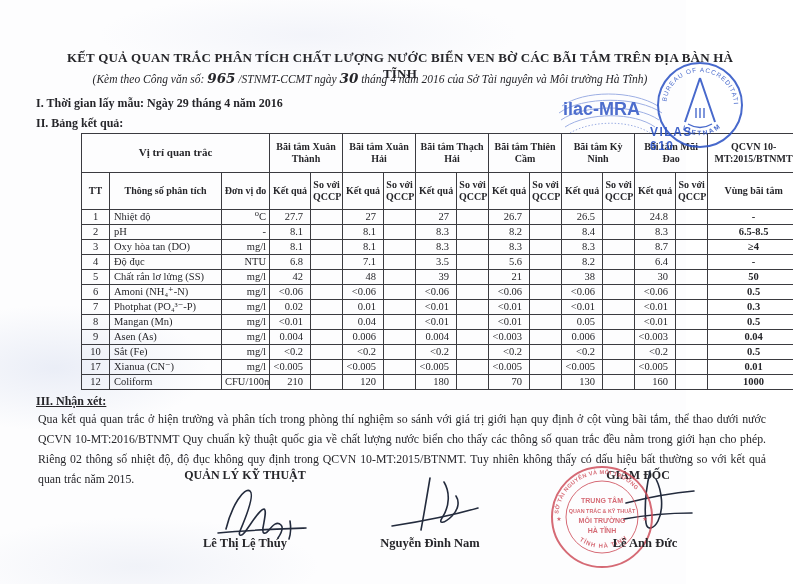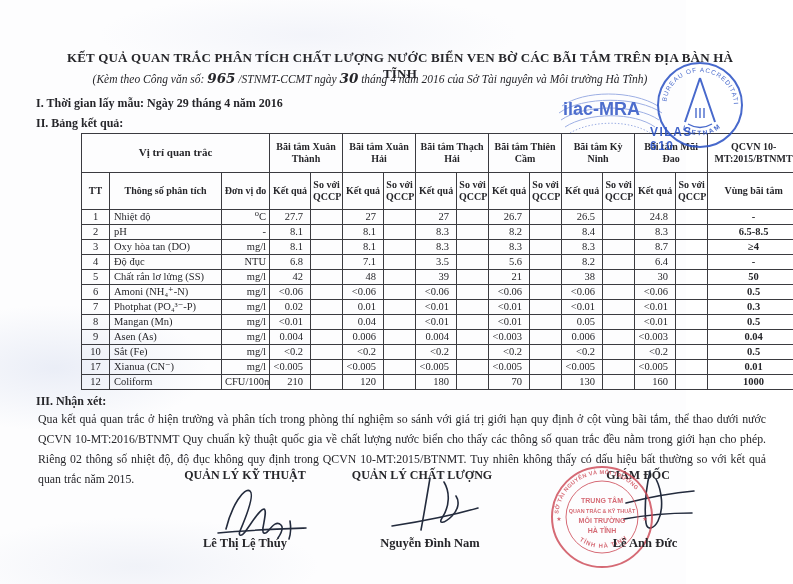--- a/index.html
+++ b/index.html
@@ -24,21 +24,21 @@
   tr.h1 th{height:36px;}
   tr.h2 th{height:34px;}
   tbody td{height:14px;font-size:10.5px;padding:0 3px;line-height:1.1;}
   .c-tt{text-align:center;}
   .c-param{text-align:left;padding-left:4px;white-space:nowrap;}
   .c-unit{text-align:right;}
   .c-val{text-align:right;padding-right:7px;white-space:nowrap;}
   .c-vs{}
   .c-qcvn{text-align:center;font-weight:bold;}
   .qcvn-th{word-wrap:break-word;}
-  .sec3{position:absolute;left:36px;top:394px;font-weight:bold;font-size:12px;}
+  .sec3{position:absolute;left:36px;top:394px;font-weight:bold;font-size:12px;text-decoration:underline;}
   .remark{position:absolute;left:38px;top:409px;width:728px;font-size:11.8px;
           line-height:20px;text-align:justify;}
   .sigtitle{position:absolute;top:468px;font-weight:bold;font-size:12px;text-align:center;width:200px;}
   .signame{position:absolute;top:536px;font-weight:bold;font-size:12.5px;text-align:center;width:200px;}
   .overlay{position:absolute;z-index:3;pointer-events:none;}
   .vilas{position:absolute;left:650px;top:125px;z-index:3;color:#2f55c5;
          font-family:"Liberation Sans","DejaVu Sans",sans-serif;
          font-weight:bold;font-size:12px;letter-spacing:1.5px;opacity:.92;}
   .sig-svg{position:absolute;z-index:2;}
 </style>
@@ -360,21 +360,20 @@
             <td class="c-qcvn">1000</td>
           </tr>
         </tbody>
     </table>
   </div>
 
   <div class="sec3">III. Nhận xét:</div>
   <div class="remark">Qua kết quả quan trắc ở hiện trường và phân tích trong phòng thí nghiệm so sánh với giá trị giới hạn quy định ở cột vùng bãi tắm, thể thao dưới nước QCVN 10-MT:2016/BTNMT Quy chuẩn kỹ thuật quốc gia về chất lượng nước biển cho thấy các thông số quan trắc đều nằm trong giới hạn cho phép. Riêng 02 thông số nhiệt độ, độ đục không quy định trong QCVN 10-MT:2015/BTNMT. Tuy nhiên không thấy có dấu hiệu bất thường so với kết quả quan trắc năm 2015.</div>
 
   <div class="sigtitle" style="left:145px">QUẢN LÝ KỸ THUẬT</div>
-  <div class="sigtitle" style="left:322px">QUẢN LÝ CHẤT LƯỢNG</div>
   <div class="sigtitle" style="left:538px">GIÁM ĐỐC</div>
 
   <svg class="sig-svg" style="left:198px;top:483px" width="140" height="58" viewBox="0 0 140 58">
     <g stroke="#232b3d" stroke-width="1.6" fill="none" stroke-linecap="round">
       <path d="M28,46 C34,22 46,4 52,8 C57,12 48,34 42,48 C40,53 43,54 47,49 C55,38 62,26 66,26 C69,27 66,38 65,45 C64,51 67,52 71,47 C75,42 79,38 83,42 C86,45 82,52 80,55"></path>
       <path d="M20,50 C50,47 80,46 108,45"></path>
       <path d="M92,38 C93,44 93,50 91,56"></path>
     </g>
   </svg>
 

